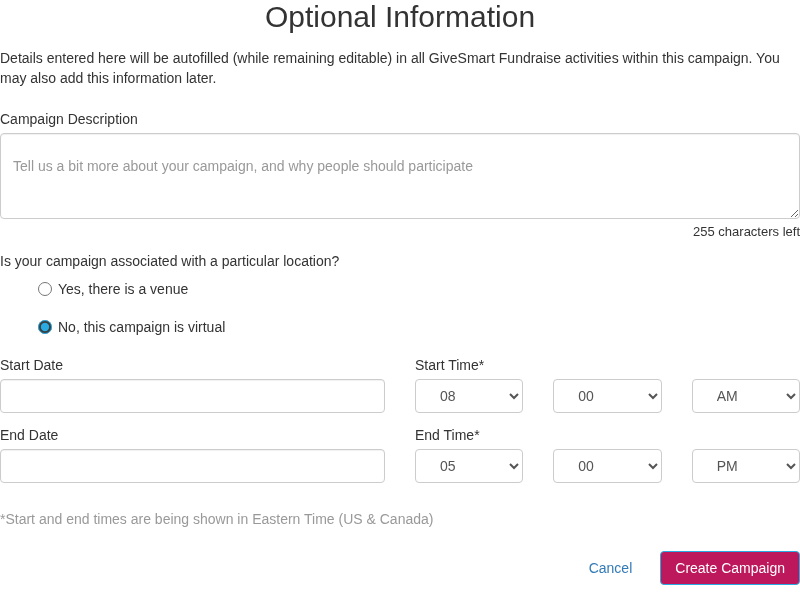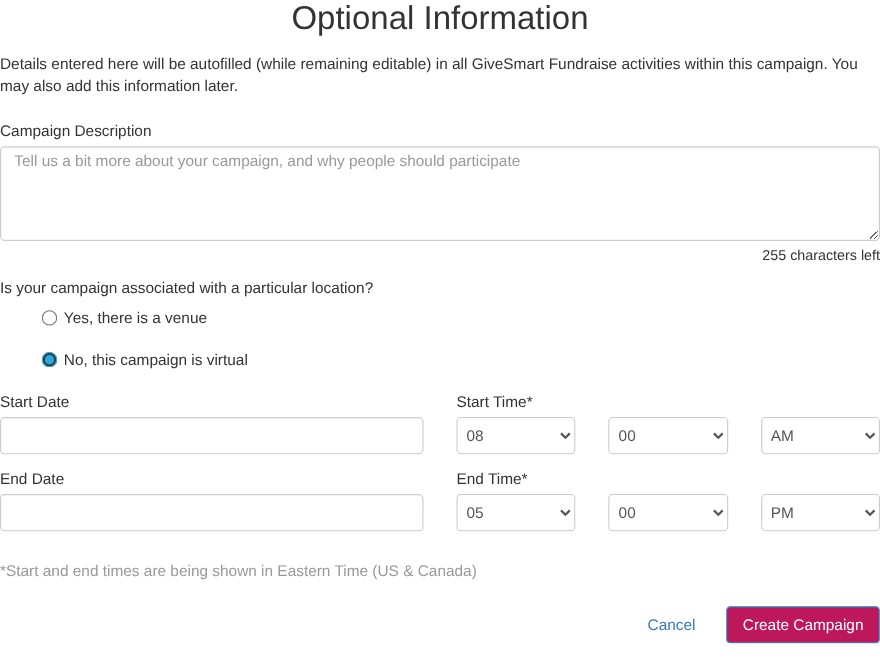--- a/index.html
+++ b/index.html
@@ -27,21 +27,21 @@
     .form-group { margin-bottom: 14px; }
     label.field-label {
       display: block;
       margin-bottom: 6px;
       font-size: 14px;
       color: #333;
     }
     textarea.form-control {
       width: 100%;
       height: 86px;
-      padding: 4px 12px;
+      padding: 24px 12px;
       font-size: 14px;
       border: 1px solid #ccc;
       border-radius: 4px;
       resize: vertical;
       color: #555;
       font-family: inherit;
       background: #fff;
       box-shadow: inset 0 1px 1px rgba(0,0,0,0.06);
     }
     textarea.form-control::placeholder { color: #999; }
@@ -81,21 +81,21 @@
       box-shadow: inset 0 1px 1px rgba(0,0,0,0.06);
       color: #555;
     }
     .time-selects {
       display: flex;
       gap: 30px;
     }
     select.form-control {
       flex: 1;
       height: 34px;
-      padding: 6px 4px;
+      padding: 6px 20px;
       font-size: 14px;
       border: 1px solid #ccc;
       border-radius: 4px;
       background: #fff;
       color: #555;
     }
     .tz-note {
       color: #999;
       font-size: 14px;
       margin-top: 14px;

